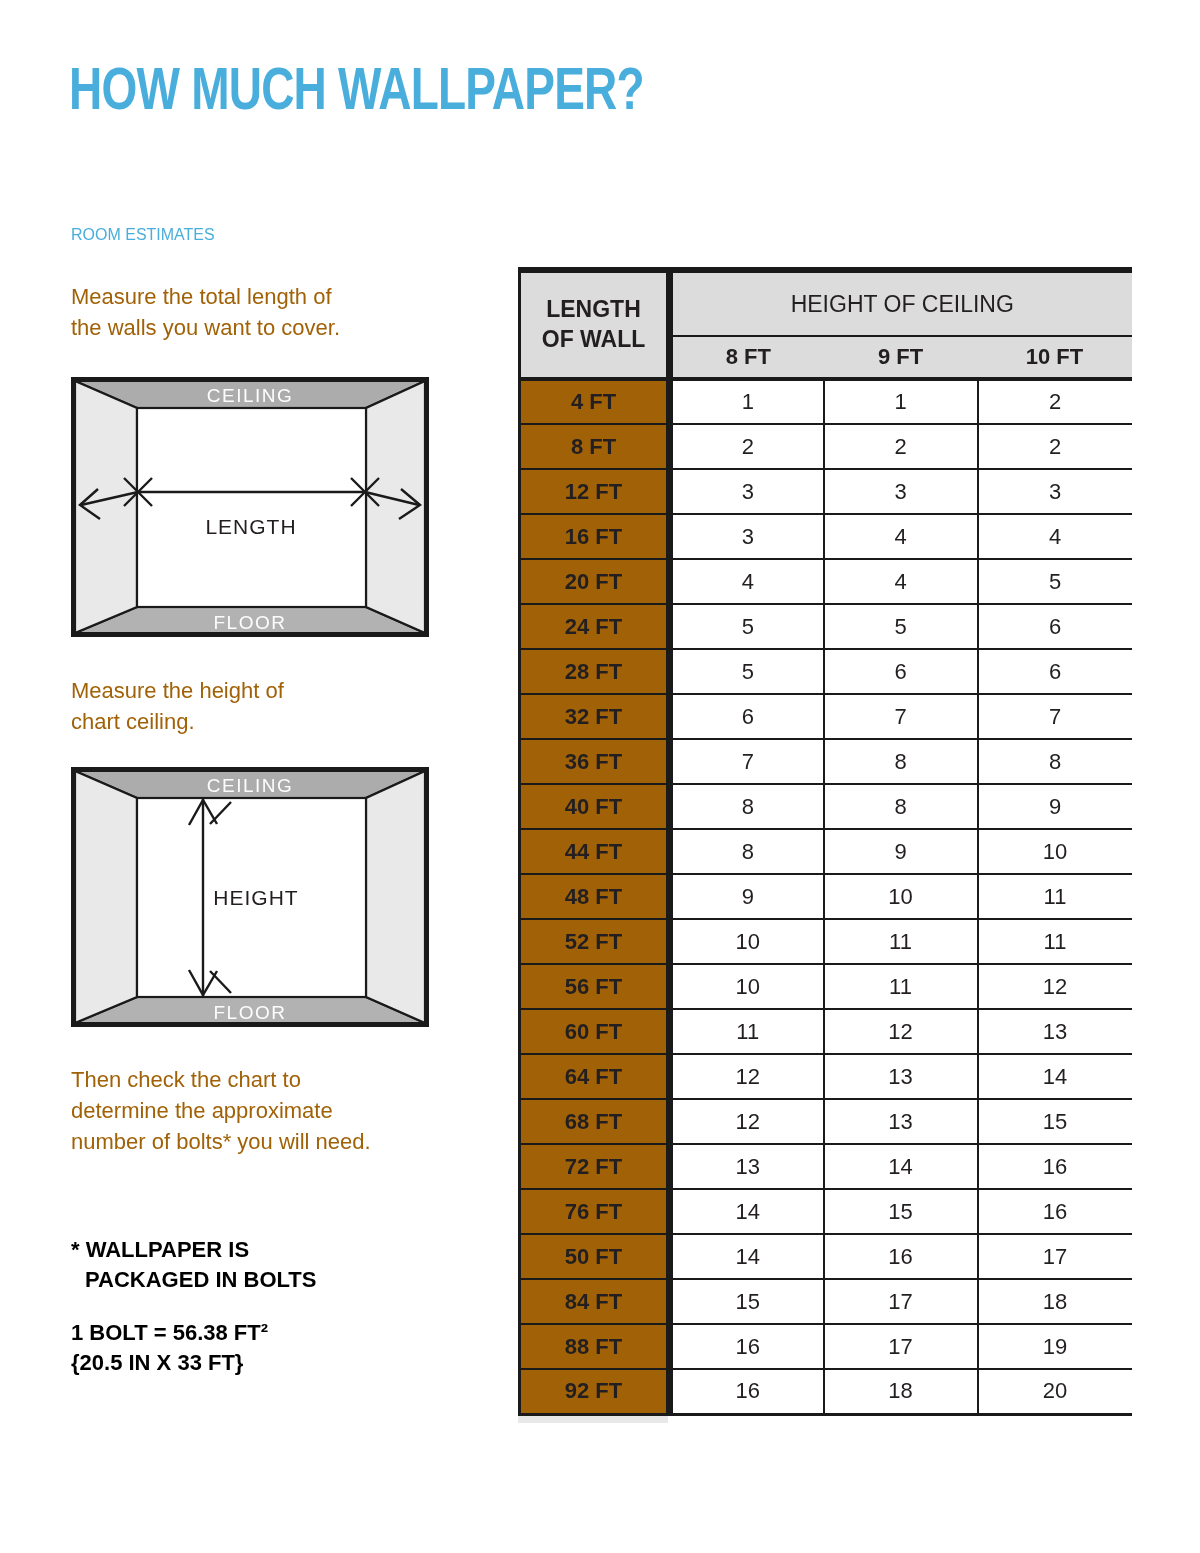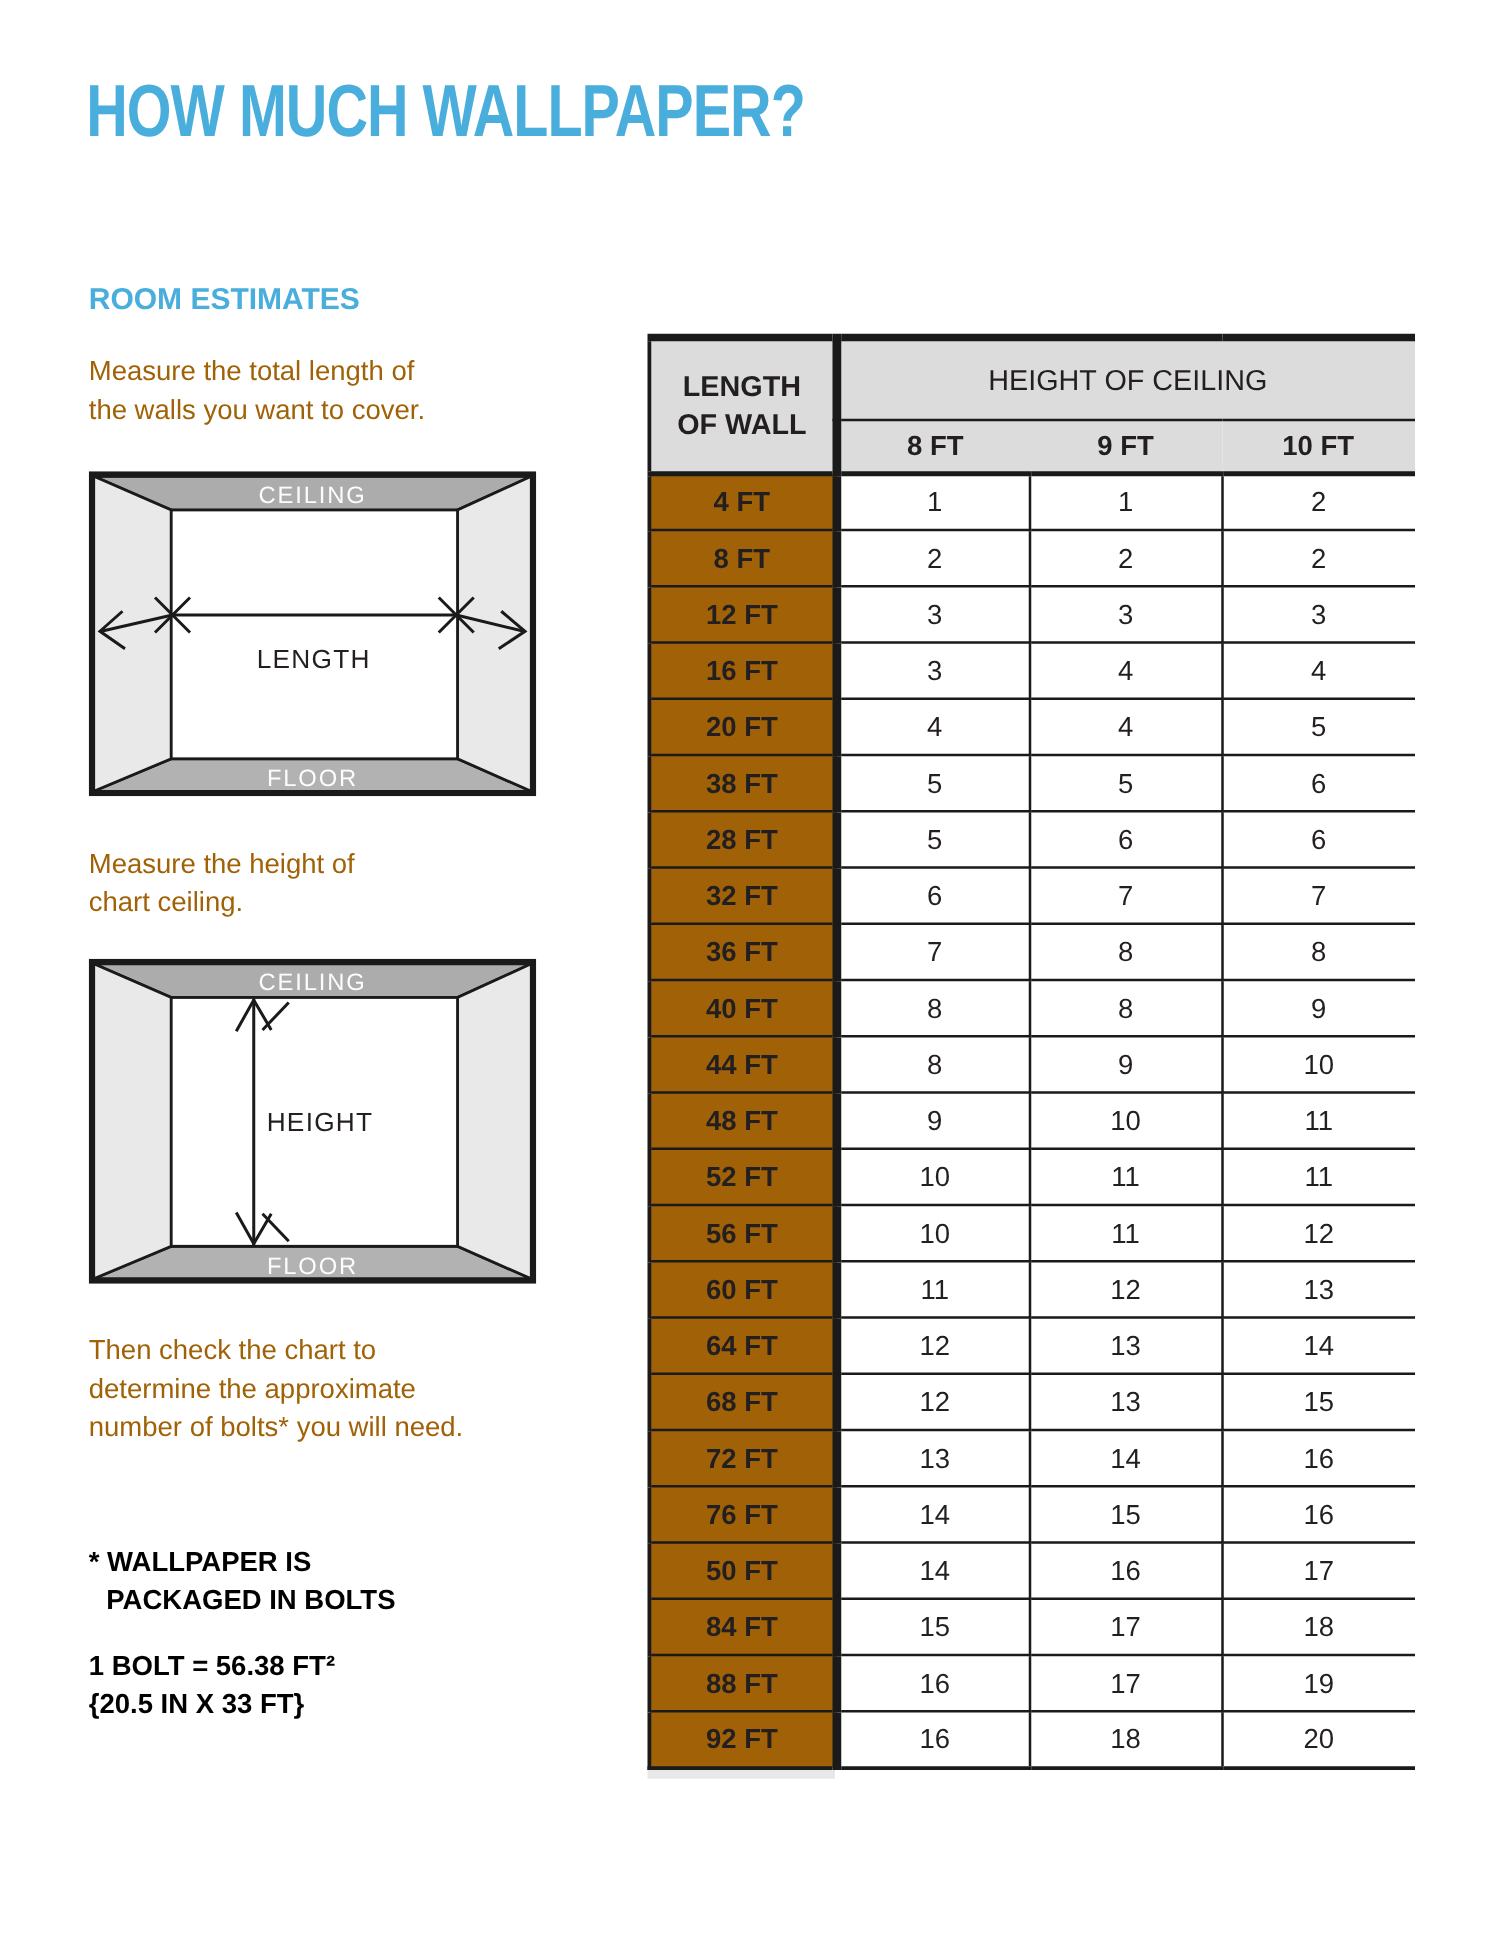--- a/index.html
+++ b/index.html
@@ -9,21 +9,21 @@
     font-family:"Liberation Sans","DejaVu Sans",sans-serif;
     color:#231f20;
   }
   .page-title {
     position:absolute; left:69px; top:60px;
     font-size:59px; font-weight:700; line-height:1;
     letter-spacing:-1px; color:#4aaedc; white-space:nowrap;
     transform:scaleX(0.78); transform-origin:left top;
   }
   .section-heading {
-    position:absolute; font-size:24px; font-weight:700; color:#4aaedc;
+    position:absolute; font-size:16px; font-weight:400; color:#4aaedc;
     letter-spacing:0; white-space:nowrap;
   }
   #room-estimates-heading { left:71px; top:226px; }
   #bolts-heading { left:545px; top:226px; width:612px; text-align:center;margin-top:44px; }
   .body-text {
     position:absolute; left:71px; font-size:22px; line-height:31px;
     white-space:pre-line; color:#a16207;
   }
   #step1 { top:281px; }
   #step2 { top:675px; }
@@ -189,21 +189,21 @@
           <td>4</td>
           <td>4</td>
         </tr>
         <tr>
           <th class="row-hdr">20 FT</th>
           <td>4</td>
           <td>4</td>
           <td>5</td>
         </tr>
         <tr>
-          <th class="row-hdr">38 FT</th>
+          <th class="row-hdr">24 FT</th>
           <td>5</td>
           <td>5</td>
           <td>6</td>
         </tr>
         <tr>
           <th class="row-hdr">28 FT</th>
           <td>5</td>
           <td>6</td>
           <td>6</td>
         </tr>

